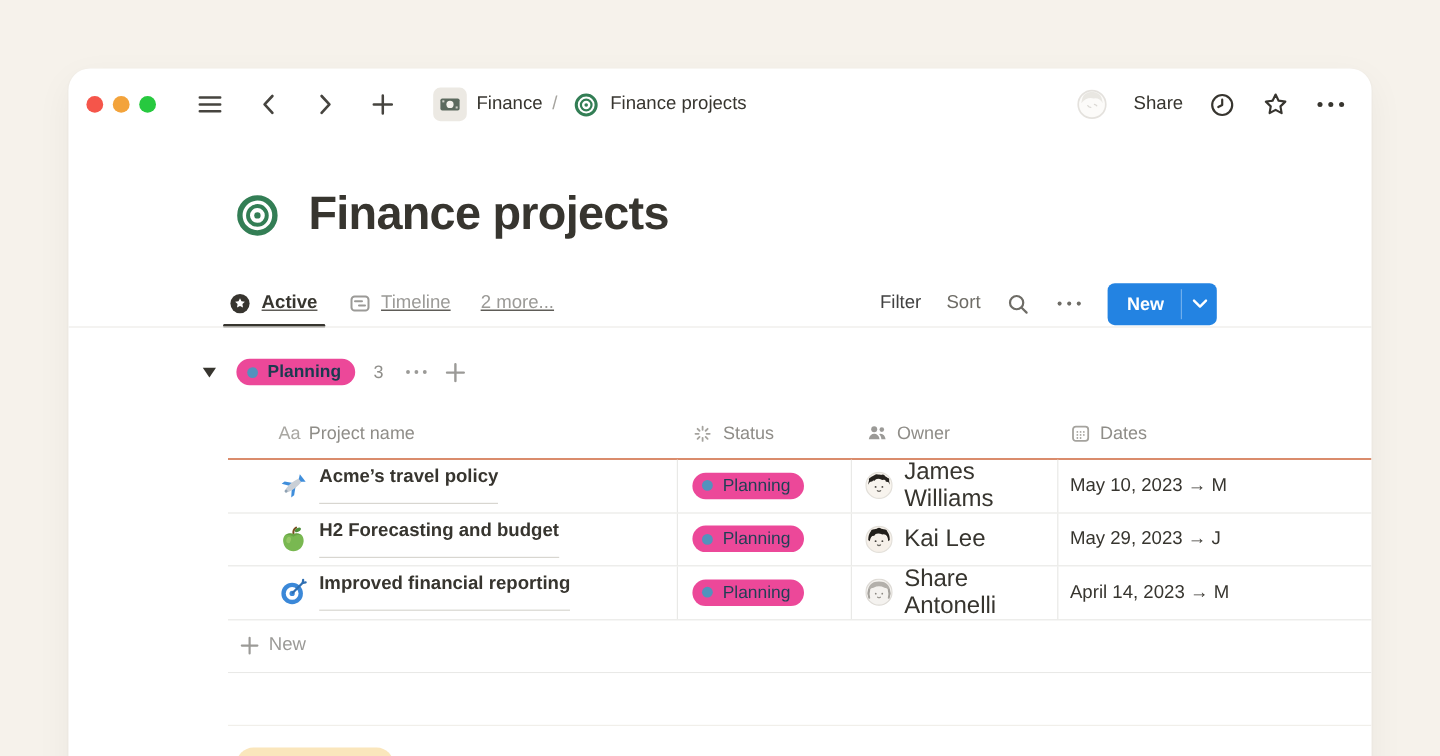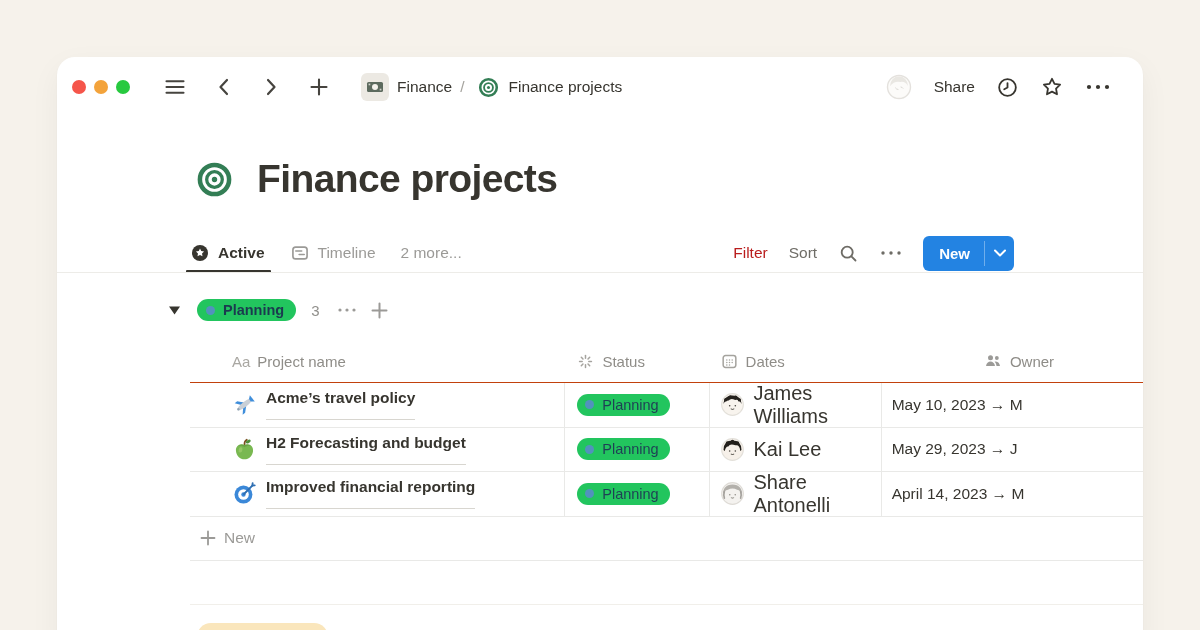--- a/index.html
+++ b/index.html
@@ -14,47 +14,47 @@
   .topbar { position:absolute; top:12px; left:0; right:0; height:36px; display:flex; align-items:center; }
   .traffic { margin-left:15px; display:flex; gap:8px; align-items:center; }
   .tl { width:14px; height:14px; border-radius:50%; display:inline-block; }
   .tl.red{ background:#F5554A; } .tl.yellow{ background:#F3A33B; } .tl.green{ background:#27C93F; }
   .nav-icons { margin-left:33px; display:flex; align-items:center; gap:27px; }
   .icon-btn { display:inline-flex; align-items:center; justify-content:center; cursor:pointer; border-radius:4px; }
   .crumb { display:flex; align-items:center; gap:8px; margin-left:4px; font-size:15.5px; }
   .crumb .sep { color:#A5A39E; }
   .money-box { width:28px; height:28px; background:#ECE9E3; border-radius:6px; display:inline-flex; align-items:center; justify-content:center; }
   .crumb-page { display:flex; align-items:center; gap:9px; margin-left:6px; }
-  .topbar-right { position:absolute; right:32px; top:0; height:36px; display:flex; align-items:center; gap:21px; }
+  .topbar-right { position:absolute; right:21px; top:0; height:36px; display:flex; align-items:center; gap:21px; }
   .share-label { font-size:15.5px; color:#37352F; }
   .faint-avatar { opacity:.75; }
 
   
   .title-row { position:absolute; top:100px; left:139px; display:flex; align-items:center; gap:24px; }
   .page-title { font-size:39px; font-weight:700; letter-spacing:-0.6px; color:#37352F; }
 
   
   .controls-row { position:absolute; top:178px; left:133px; right:0; height:36px; display:flex; align-items:center; justify-content:space-between; }
-  .tabs { display:flex; align-items:flex-end; gap:25px; height:36px; }
+  .tabs { display:flex; align-items:flex-end; gap:25px; height:36px;text-decoration:underline; }
   .tab { display:flex; align-items:center; gap:8px; font-size:15.5px; color:#9B9A97; height:36px; position:relative; cursor:pointer; }
   .tab.active { color:#37352F; font-weight:700; }
   .tab.active::after { content:""; position:absolute; left:-4px; right:-6px; bottom:-2px; height:3px; background:#37352F; border-radius:1px; }
   .right-controls { display:flex; align-items:center; gap:21px; margin-right:129px; }
   .ctl { font-size:15.5px; cursor:pointer; }
-  .ctl.filter { color:#b91c1c;margin-left:40px; }
+  .ctl.filter { color:#404040;margin-left:40px; }
   .ctl.sort { color:#6E6C66; }
   .new-btn { display:flex; align-items:stretch; background:#2383E2; border-radius:6px; height:35px; overflow:hidden; cursor:pointer; }
   .new-btn .label { color:#fff; font-size:15px; font-weight:700; display:flex; align-items:center; padding:0 14px 0 16px; }
   .new-btn .divider { width:1px; background:rgba(255,255,255,.35); margin:5px 0; }
   .new-btn .chev { width:29px; display:flex; align-items:center; justify-content:center; }
   .tabs-divider { position:absolute; top:215px; left:0; right:0; height:1px; background:#EDECE8; }
 
   
   .group-row { position:absolute; top:242px; left:111px; display:flex; align-items:center; }
-  .pill { display:inline-flex; align-items:center; gap:8px; background:#22c55e; border-radius:13px; padding:3px 12px 3px 9px; }
+  .pill { display:inline-flex; align-items:center; gap:8px; background:#ec4899; border-radius:13px; padding:3px 12px 3px 9px; }
   .pill .dot { width:9px; height:9px; border-radius:50%; background:#5292BD; }
   .pill .pill-text { font-size:14.5px; font-weight:700; color:#1B3A4F; }
   .group-row .g-pill { margin-left:16px; }
   .group-count { margin-left:15px; font-size:15px; color:#908F8B; }
   .group-icons { margin-left:17px; display:flex; align-items:center; gap:14px; }
 
   
   .table { position:absolute; top:283px; left:133px; width:953px; overflow:hidden; }
   .thead { display:flex; height:43px; align-items:center; border-bottom:1px solid #c2410c; }
   .th { display:flex; align-items:center; gap:7px; font-size:15px; color:#8F8D88; }
@@ -273,49 +273,49 @@
               <path d="M19.5 12H16.2"></path>
               <path d="M17.3 17.3 15.2 15.2"></path>
             <path d="M12 19.5V16.2"></path>
               <path d="M6.7 17.3 8.8 15.2"></path>
               <path d="M4.5 12H7.8"></path>
               <path d="M6.7 6.7 8.8 8.8"></path>
           </svg>
         </span>
         <span>Status</span>
       </div>
+      <div class="th col-owner">
+        <span>
+          <svg width="20" height="20" viewBox="0 0 24 24" fill="#9B9A97">
+            <circle cx="9" cy="8" r="3"></circle>
+            <path d="M3.6 18 c.5-3.4 2.8-5.4 5.4-5.4 s4.9 2 5.4 5.4z"></path>
+            <circle cx="16.6" cy="8.4" r="2.3"></circle>
+            <path d="M15.5 12.6 c2.6.2 4.4 2.1 4.9 5.4 h-4.2 c-.2-2.2-1-4-2.4-5.1z"></path>
+          </svg>
+        </span>
+        <span>Owner</span>
+      </div>
       <div class="th col-dates">
         <span>
           <svg width="19" height="19" viewBox="0 0 24 24">
             <rect x="4" y="4.5" width="16" height="15" rx="3" fill="none" stroke="#A5A39E" stroke-width="1.9"></rect>
             <g fill="#A5A39E">
               <circle cx="8.6" cy="10" r=".95"></circle>
                 <circle cx="12" cy="10" r=".95"></circle>
                 <circle cx="15.4" cy="10" r=".95"></circle>
               <circle cx="8.6" cy="13.2" r=".95"></circle>
                 <circle cx="12" cy="13.2" r=".95"></circle>
                 <circle cx="15.4" cy="13.2" r=".95"></circle>
               <circle cx="8.6" cy="16.4" r=".95"></circle>
                 <circle cx="12" cy="16.4" r=".95"></circle>
             </g>
           </svg>
         </span>
         <span>Dates</span>
       </div>
-      <div class="th col-owner">
-        <span>
-          <svg width="20" height="20" viewBox="0 0 24 24" fill="#9B9A97">
-            <circle cx="9" cy="8" r="3"></circle>
-            <path d="M3.6 18 c.5-3.4 2.8-5.4 5.4-5.4 s4.9 2 5.4 5.4z"></path>
-            <circle cx="16.6" cy="8.4" r="2.3"></circle>
-            <path d="M15.5 12.6 c2.6.2 4.4 2.1 4.9 5.4 h-4.2 c-.2-2.2-1-4-2.4-5.1z"></path>
-          </svg>
-        </span>
-        <span>Owner</span>
-      </div>
     </div>
 
     <div class="trow">
       <div class="cell col-name">
         <span class="name-wrap">
           <span>
             <svg width="25" height="25" viewBox="0 0 24 24">
               <g transform="rotate(-38 12 12)">
                 <path d="M10.5 12 L4.6 18.6 L7.6 18.6 L13.6 13 Z" fill="#3F8EDB"></path>
                 <path d="M10.5 12 L5.4 5.2 L8.4 5.2 L13.6 11 Z" fill="#3F8EDB"></path>

